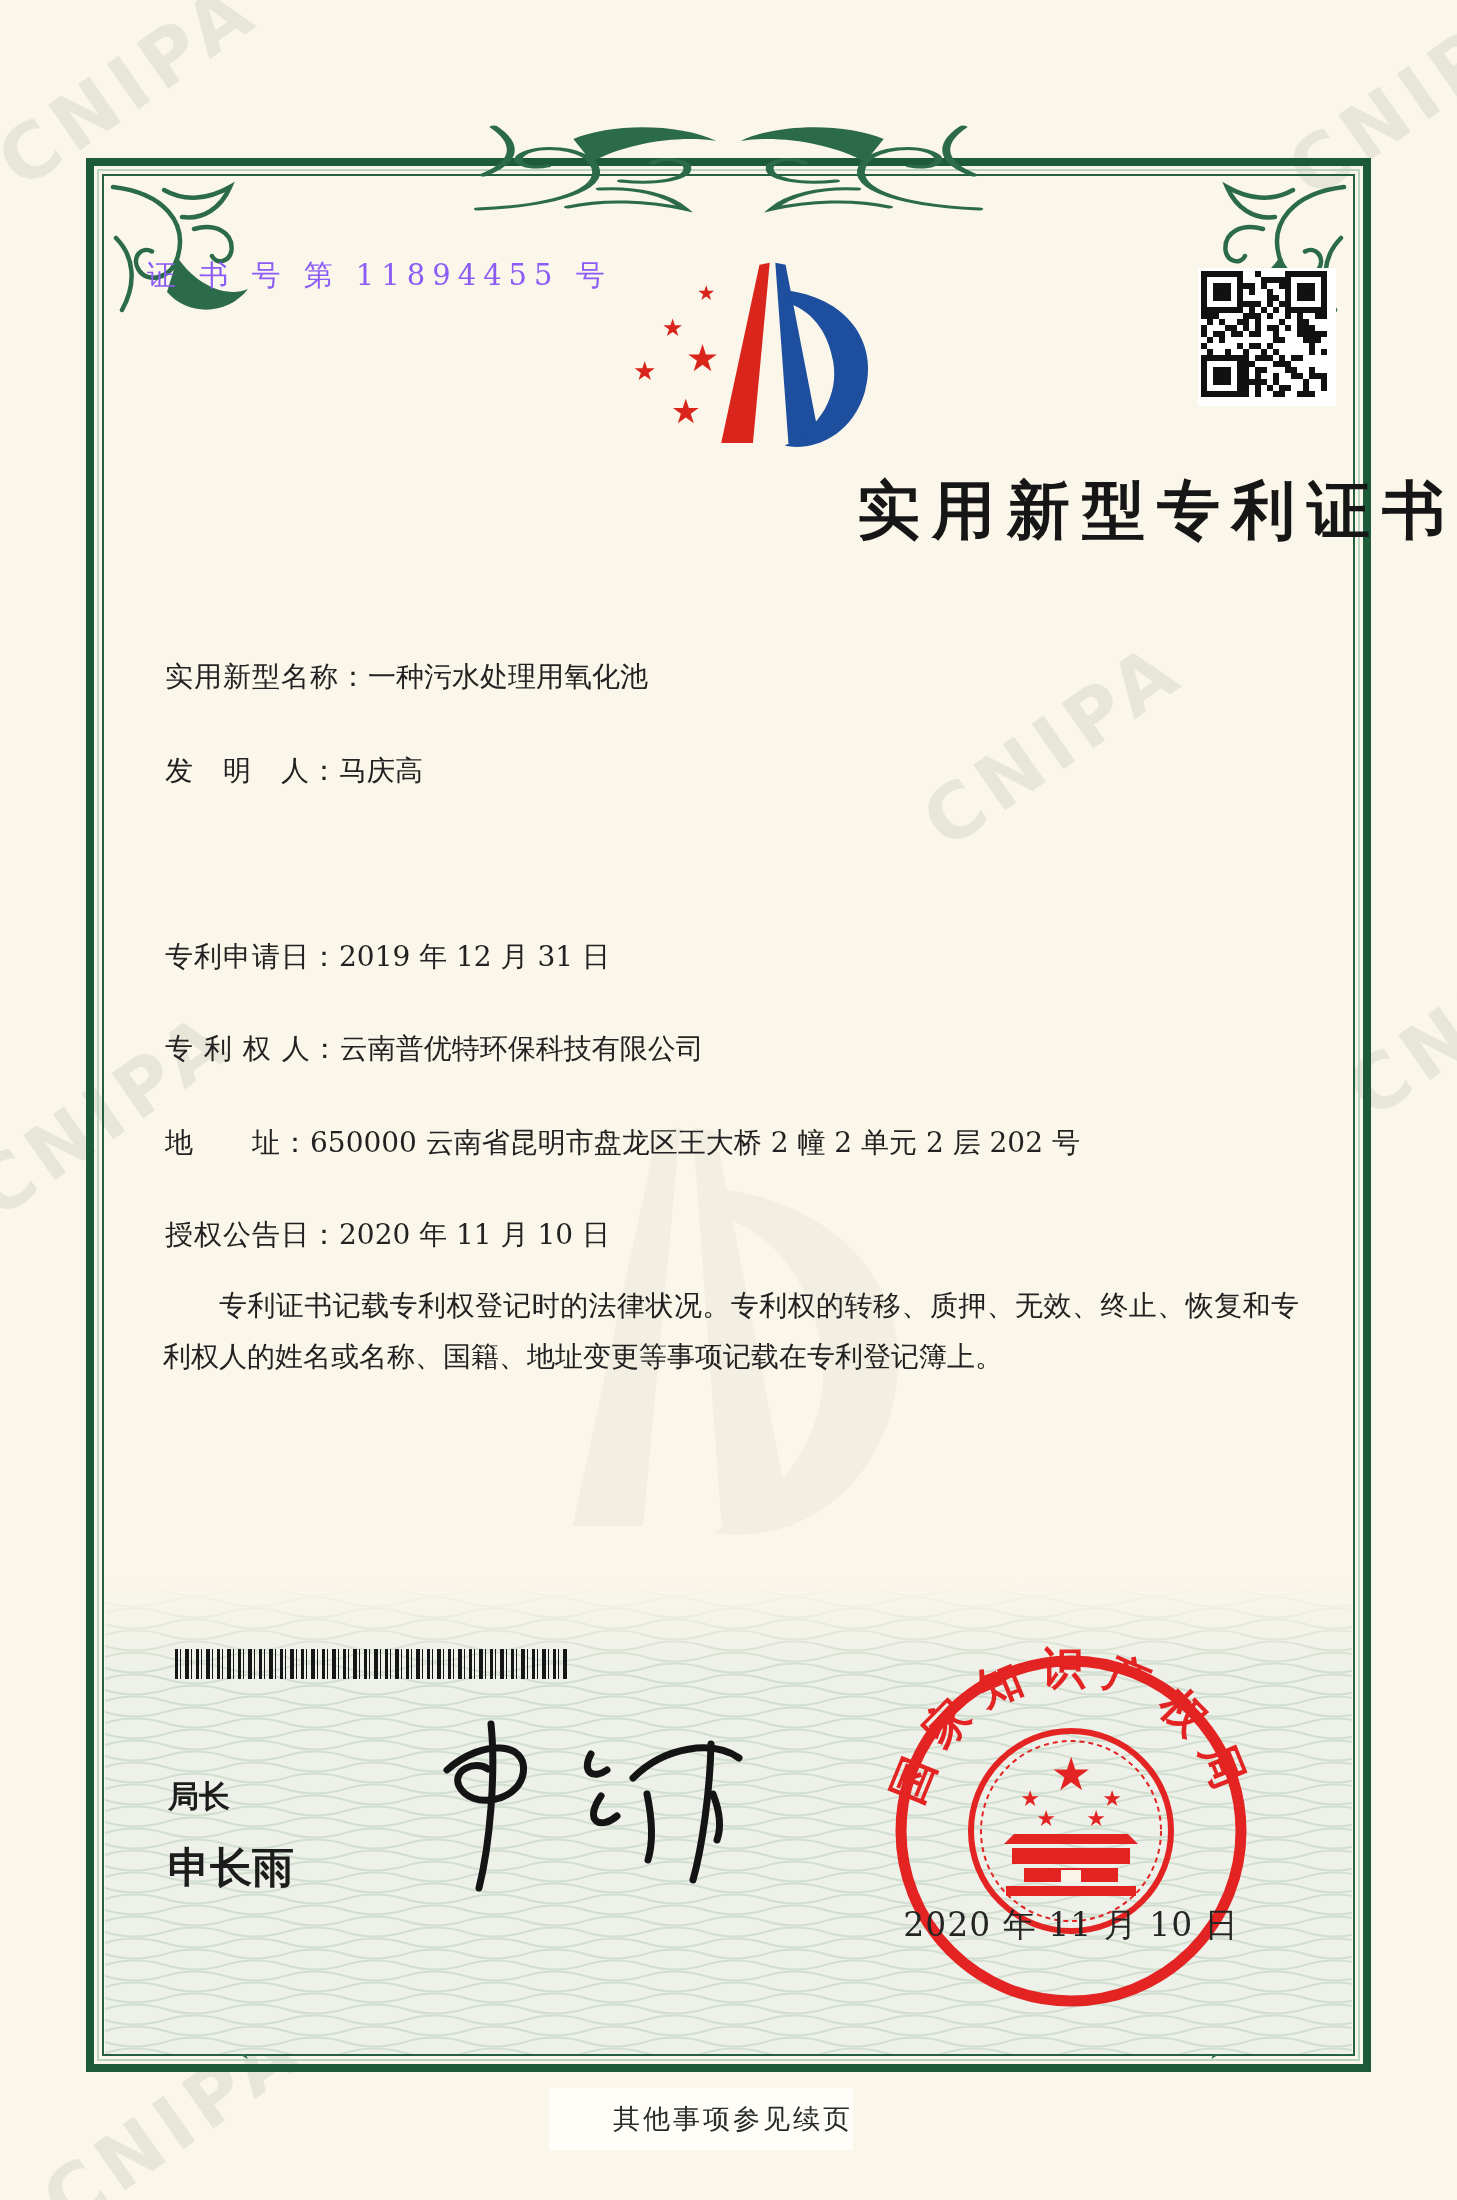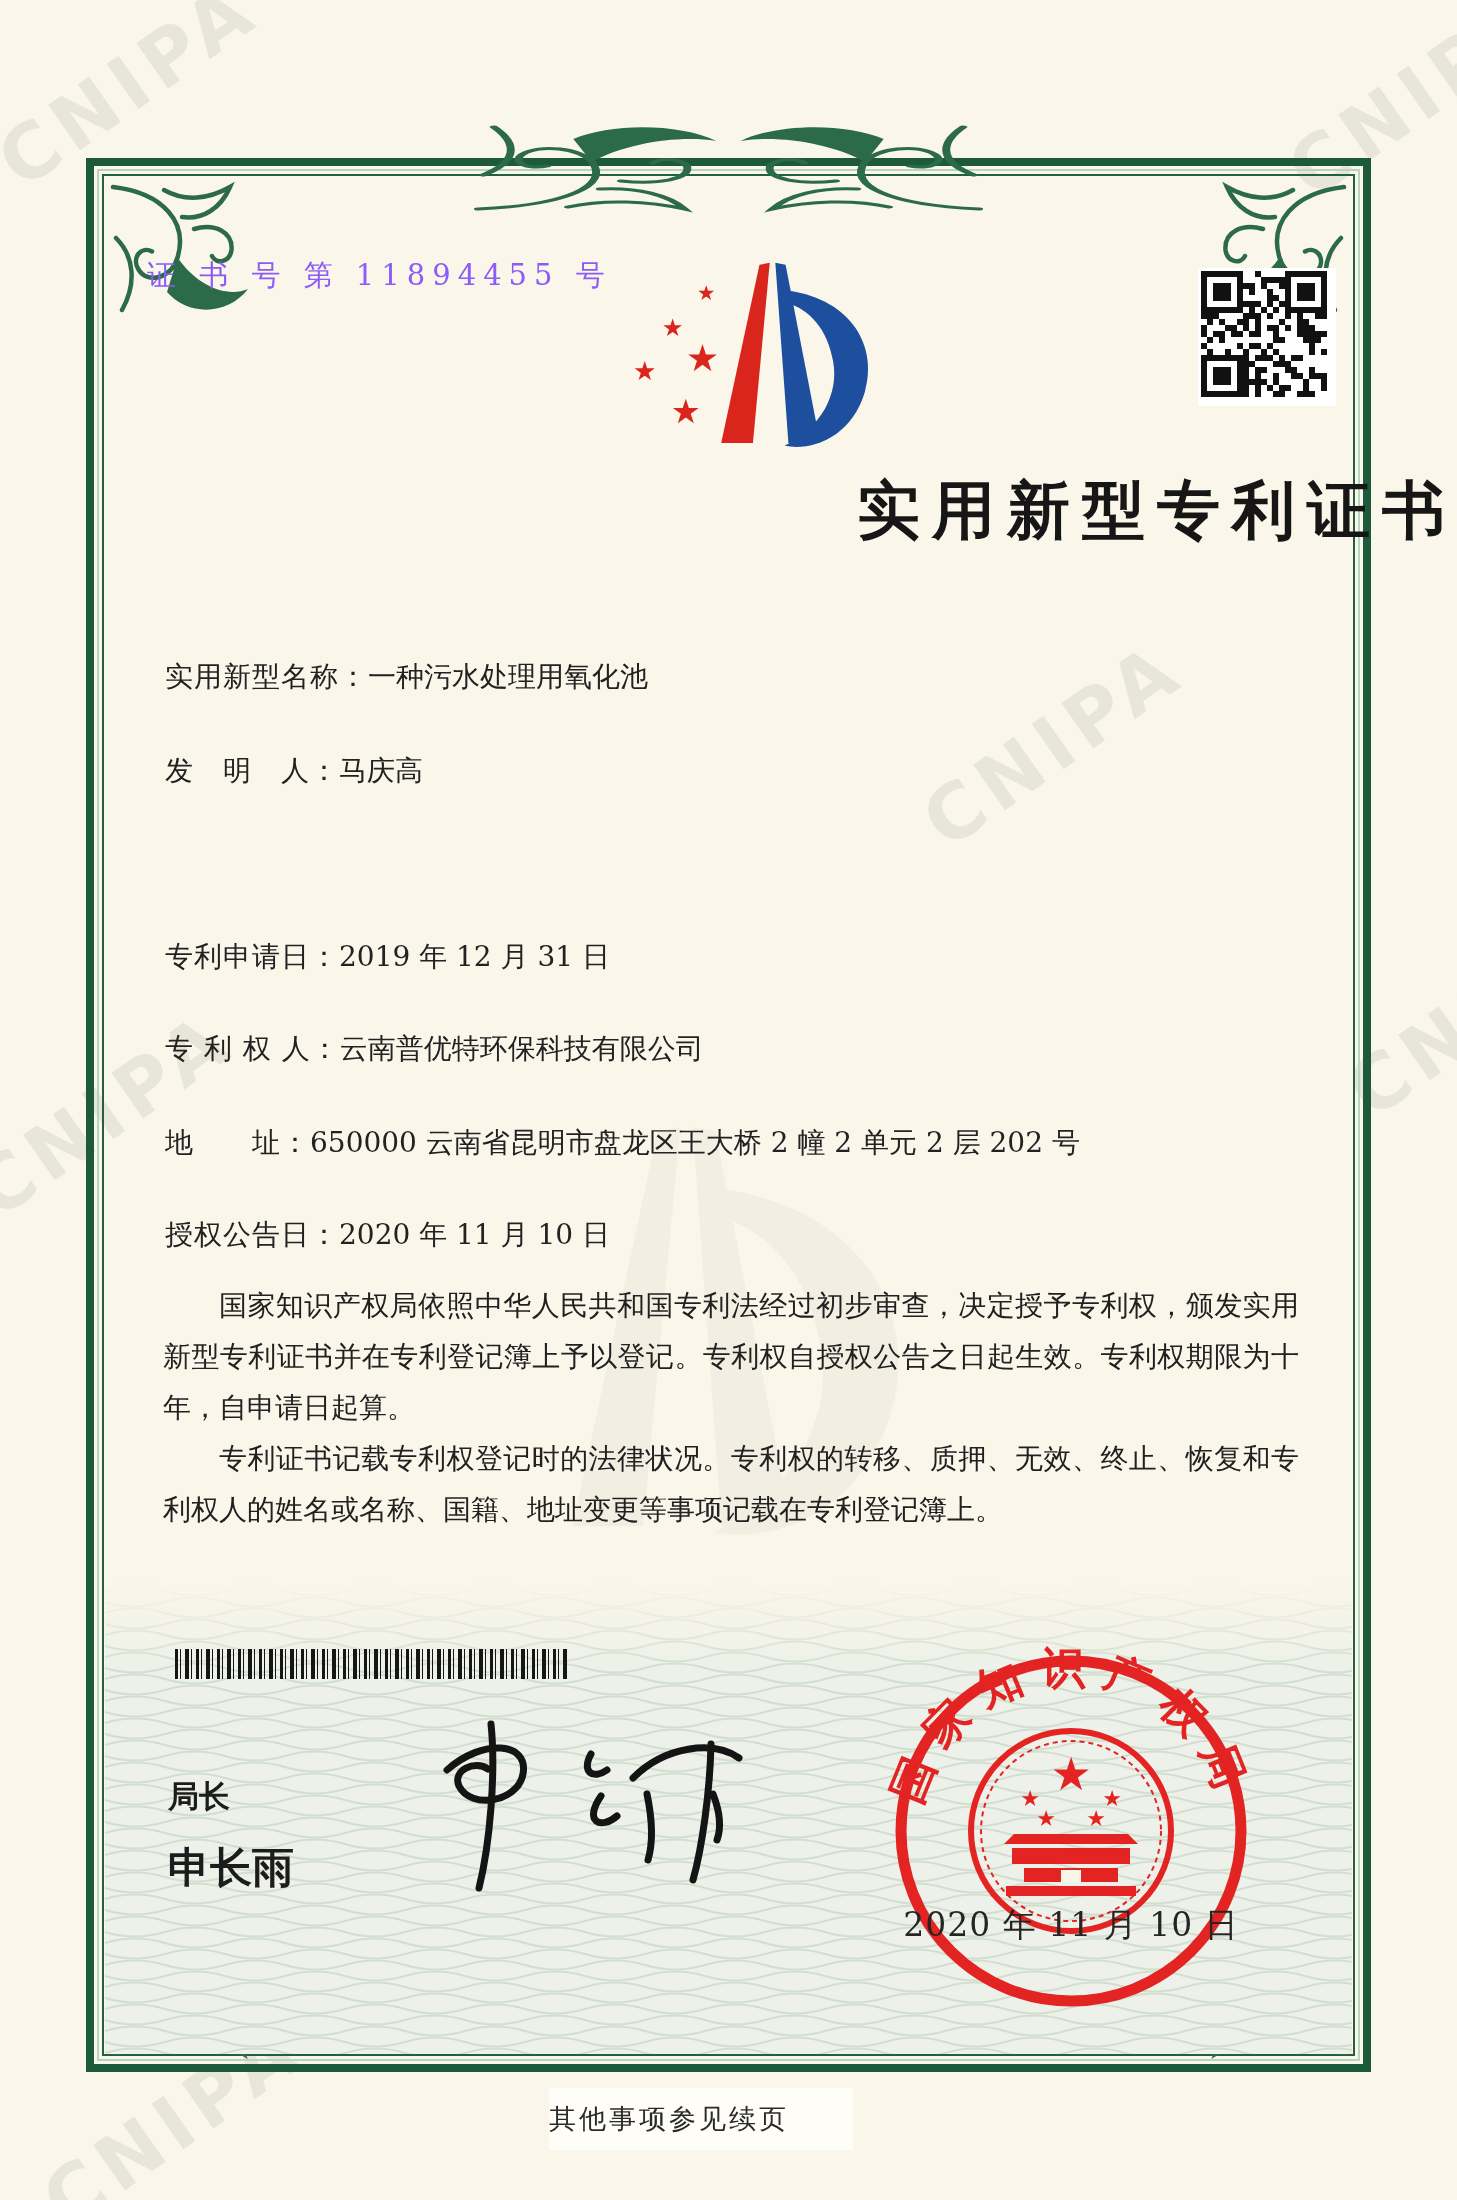--- a/index.html
+++ b/index.html
@@ -44,21 +44,21 @@
            transparent 6px 10px,#161616 10px 14px,transparent 14px 16px,#161616 16px 17px,transparent 17px 21px);}
   .director-label{position:absolute;left:168px;top:1776px;font-size:31px;font-weight:700;
                   font-family:Liberation Sans, sans-serif;color:#1c1c1c;}
   .director-name{position:absolute;left:168px;top:1840px;font-size:42px;font-weight:700;
                  font-family:"DejaVu Sans","Liberation Sans",sans-serif;color:#1c1c1c;}
   .signature{position:absolute;left:395px;top:1712px;width:355px;height:190px;}
   .seal{position:absolute;left:878px;top:1638px;width:386px;height:386px;opacity:.93;}
   .page-info{position:absolute;left:0;top:2016px;width:100%;text-align:center;font-size:25px;
              letter-spacing:4px;color:#2a2a2a;}
   .footer-note{position:absolute;left:549px;top:2088px;width:304px;height:62px;background:#fffdf7;
-               display:flex;align-items:center;justify-content:flex-start;font-size:27px;
+               display:flex;align-items:center;justify-content:flex-end;font-size:27px;
                letter-spacing:3px;color:#2a2a2a;}
   .logo-wm{position:absolute;left:300px;top:1080px;width:620px;height:520px;opacity:.055;}
 </style>
 </head>
 <body>
 
 <div class="page">
 
   <svg width="0" height="0" style="position:absolute" aria-hidden="true">
     <defs>
@@ -374,21 +374,20 @@
     <span class="lbl">专 利 权 人：</span><span>云南普优特环保科技有限公司</span>
   </div>
   <div class="field" style="top:1124px">
     <span class="lbl">地　　址：</span><span>650000 云南省昆明市盘龙区王大桥 2 幢 2 单元 2 层 202 号</span>
   </div>
   <div class="field" style="top:1216px;width:1140px">
     <span class="lbl">授权公告日：</span><span>2020 年 11 月 10 日</span>
   </div>
 
   <div class="body-text">
-    <p>国家知识产权局依照中华人民共和国专利法经过初步审查，决定授予专利权，颁发实用新型专利证书并在专利登记簿上予以登记。专利权自授权公告之日起生效。专利权期限为十年，自申请日起算。</p>
     <p>专利证书记载专利权登记时的法律状况。专利权的转移、质押、无效、终止、恢复和专利权人的姓名或名称、国籍、地址变更等事项记载在专利登记簿上。</p>
   </div>
 
   <div class="waves-wrap">
     <svg width="1247" height="474" viewBox="0 0 1247 474" preserveAspectRatio="none">
       <defs>
         <pattern id="wv" width="120" height="22" patternUnits="userSpaceOnUse">
           <path d="M0 11 Q 30 2 60 11 T 120 11" fill="none" stroke="#d2decf" stroke-width="2"></path>
         </pattern>
       </defs>

